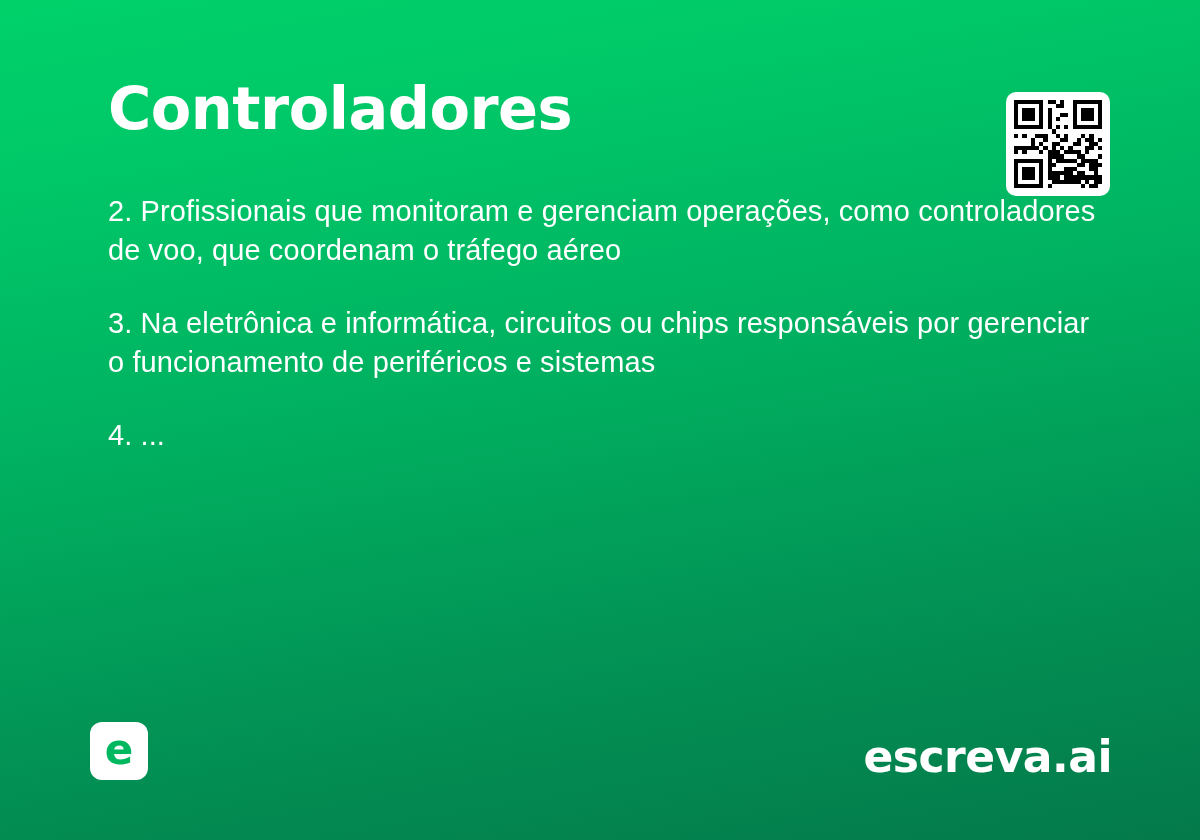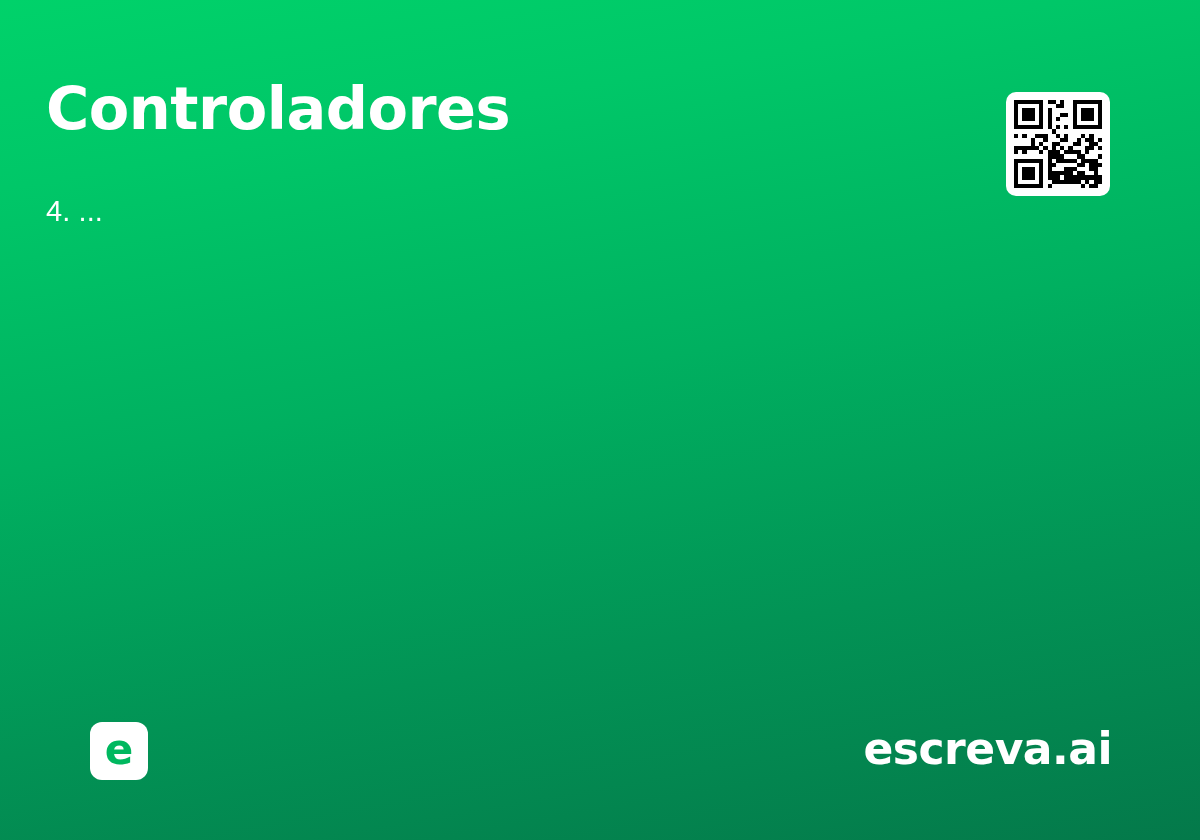--- a/index.html
+++ b/index.html
@@ -14,21 +14,21 @@
     position: relative;
     width: 1200px;
     height: 840px;
     box-sizing: border-box;
     overflow: hidden;
     background: linear-gradient(170deg, #00d26a 0%, #00c768 18%, #00b060 45%, #029355 72%, #04794a 100%);
   }
   .card-inner {
     position: absolute;
     inset: 0;
-    padding: 78px 90px 60px 46px;
+    padding: 78px 90px 60px 108px;
     box-sizing: border-box;
   }
   .title {
     color: #ffffff;
     font-size: 59px;
     font-weight: bold;
     letter-spacing: -0.5px;
     line-height: 1.05;
     margin: 0 0 6px 0;
     font-family: "DejaVu Sans", sans-serif;
@@ -92,37 +92,39 @@
     color: #00b85f;
     font-size: 42px;
     font-weight: bold;
     line-height: 1;
     font-family: "DejaVu Sans", sans-serif;
     margin-top: -3px;
   }
   .brand {
     position: absolute;
     right: 88px;
-    bottom: 66px;
+    bottom: 58px;
     color: #ffffff;
     font-size: 44px;
     font-weight: bold;
     letter-spacing: -0.5px;
     font-family: "DejaVu Sans", sans-serif;
   }
 </style>
 </head>
 <body>
 
 <div class="card">
   <div class="card-inner">
 
     <h1 class="title">Controladores</h1>
 
     <div class="definitions">
+      <p class="definition">2. Profissionais que monitoram e gerenciam operações, como controladores de voo, que coordenam o tráfego aéreo</p>
+      <p class="definition">3. Na eletrônica e informática, circuitos ou chips responsáveis por gerenciar o funcionamento de periféricos e sistemas</p>
       <p class="definition">4. ...</p>
     </div>
   </div>
 
   <div class="qr">
     <div class="qr-grid" id="qr-grid">
         <i></i>
         <i></i>
         <i></i>
         <i></i>

